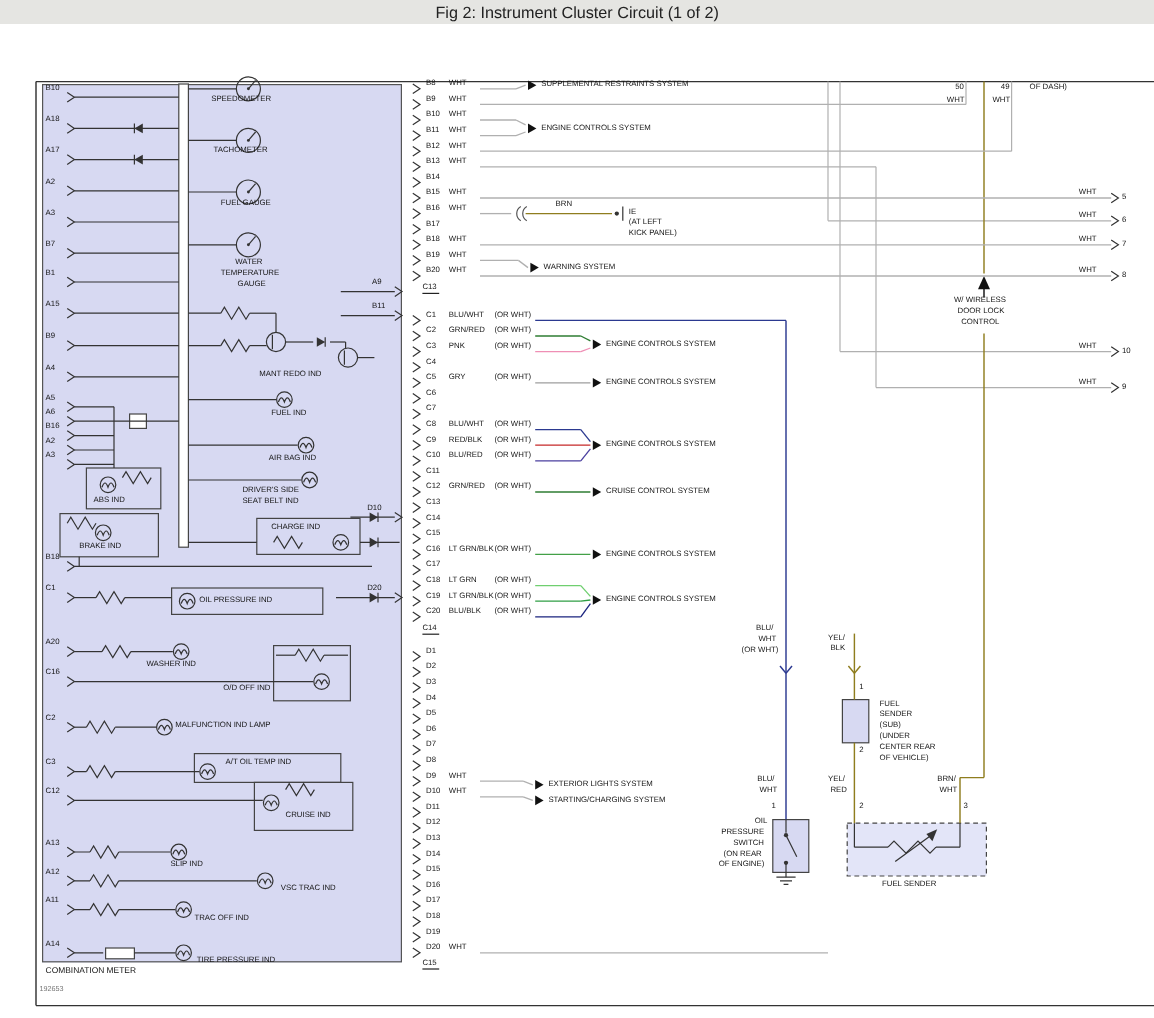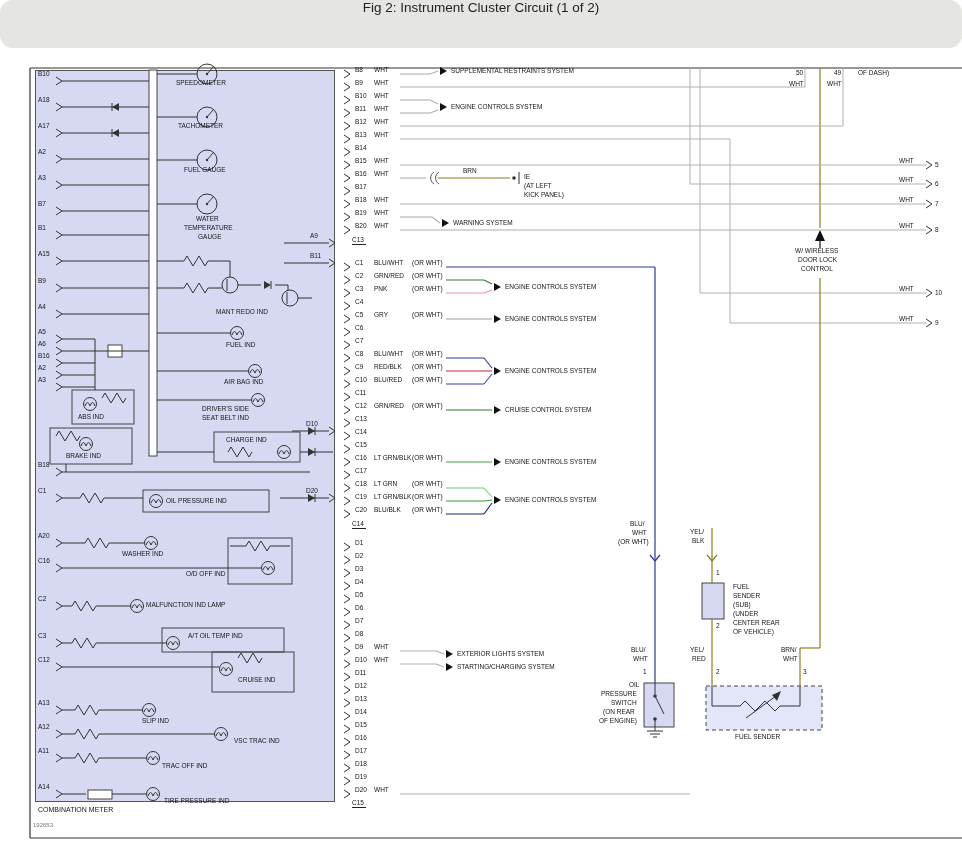--- a/index.html
+++ b/index.html
@@ -1,19 +1,19 @@
 <!DOCTYPE html>
 <html><head>
 <meta charset="utf-8">
 <style>
   html,body{margin:0;padding:0;background:#fff;}
   #stage{position:relative;width:962px;height:848px;background:#fff;overflow:hidden;
          font-family:"Liberation Sans","DejaVu Sans",sans-serif;}
-  header{position:absolute;left:0;top:0;width:962px;height:48px;background:#e5e5e2;
-         display:flex;justify-content:center;border-radius:13px;}
+  header{position:absolute;left:0;top:0;width:962px;height:20px;background:#e5e5e2;
+         display:flex;align-items:center;justify-content:center;}
   .title{font-size:13.5px;color:#222;}
   .panel{position:absolute;left:35px;top:70px;width:300px;height:732px;background:#d7d9f2;
          border:1px solid #555;box-sizing:border-box;}
   #art{position:absolute;left:0;top:0;}
   #labels{position:absolute;left:0;top:0;width:962px;height:848px;pointer-events:none;}
   .lbl{position:absolute;font-size:6.5px;line-height:7px;color:#141414;white-space:nowrap;}
   .tag{border-bottom:1px solid #222;padding:0 2px 1px 0;}
   #meter-name{left:38px;top:806px;font-size:7px;}
   #doc-code{left:33px;top:822px;font-size:6px;color:#777;}
 </style>

